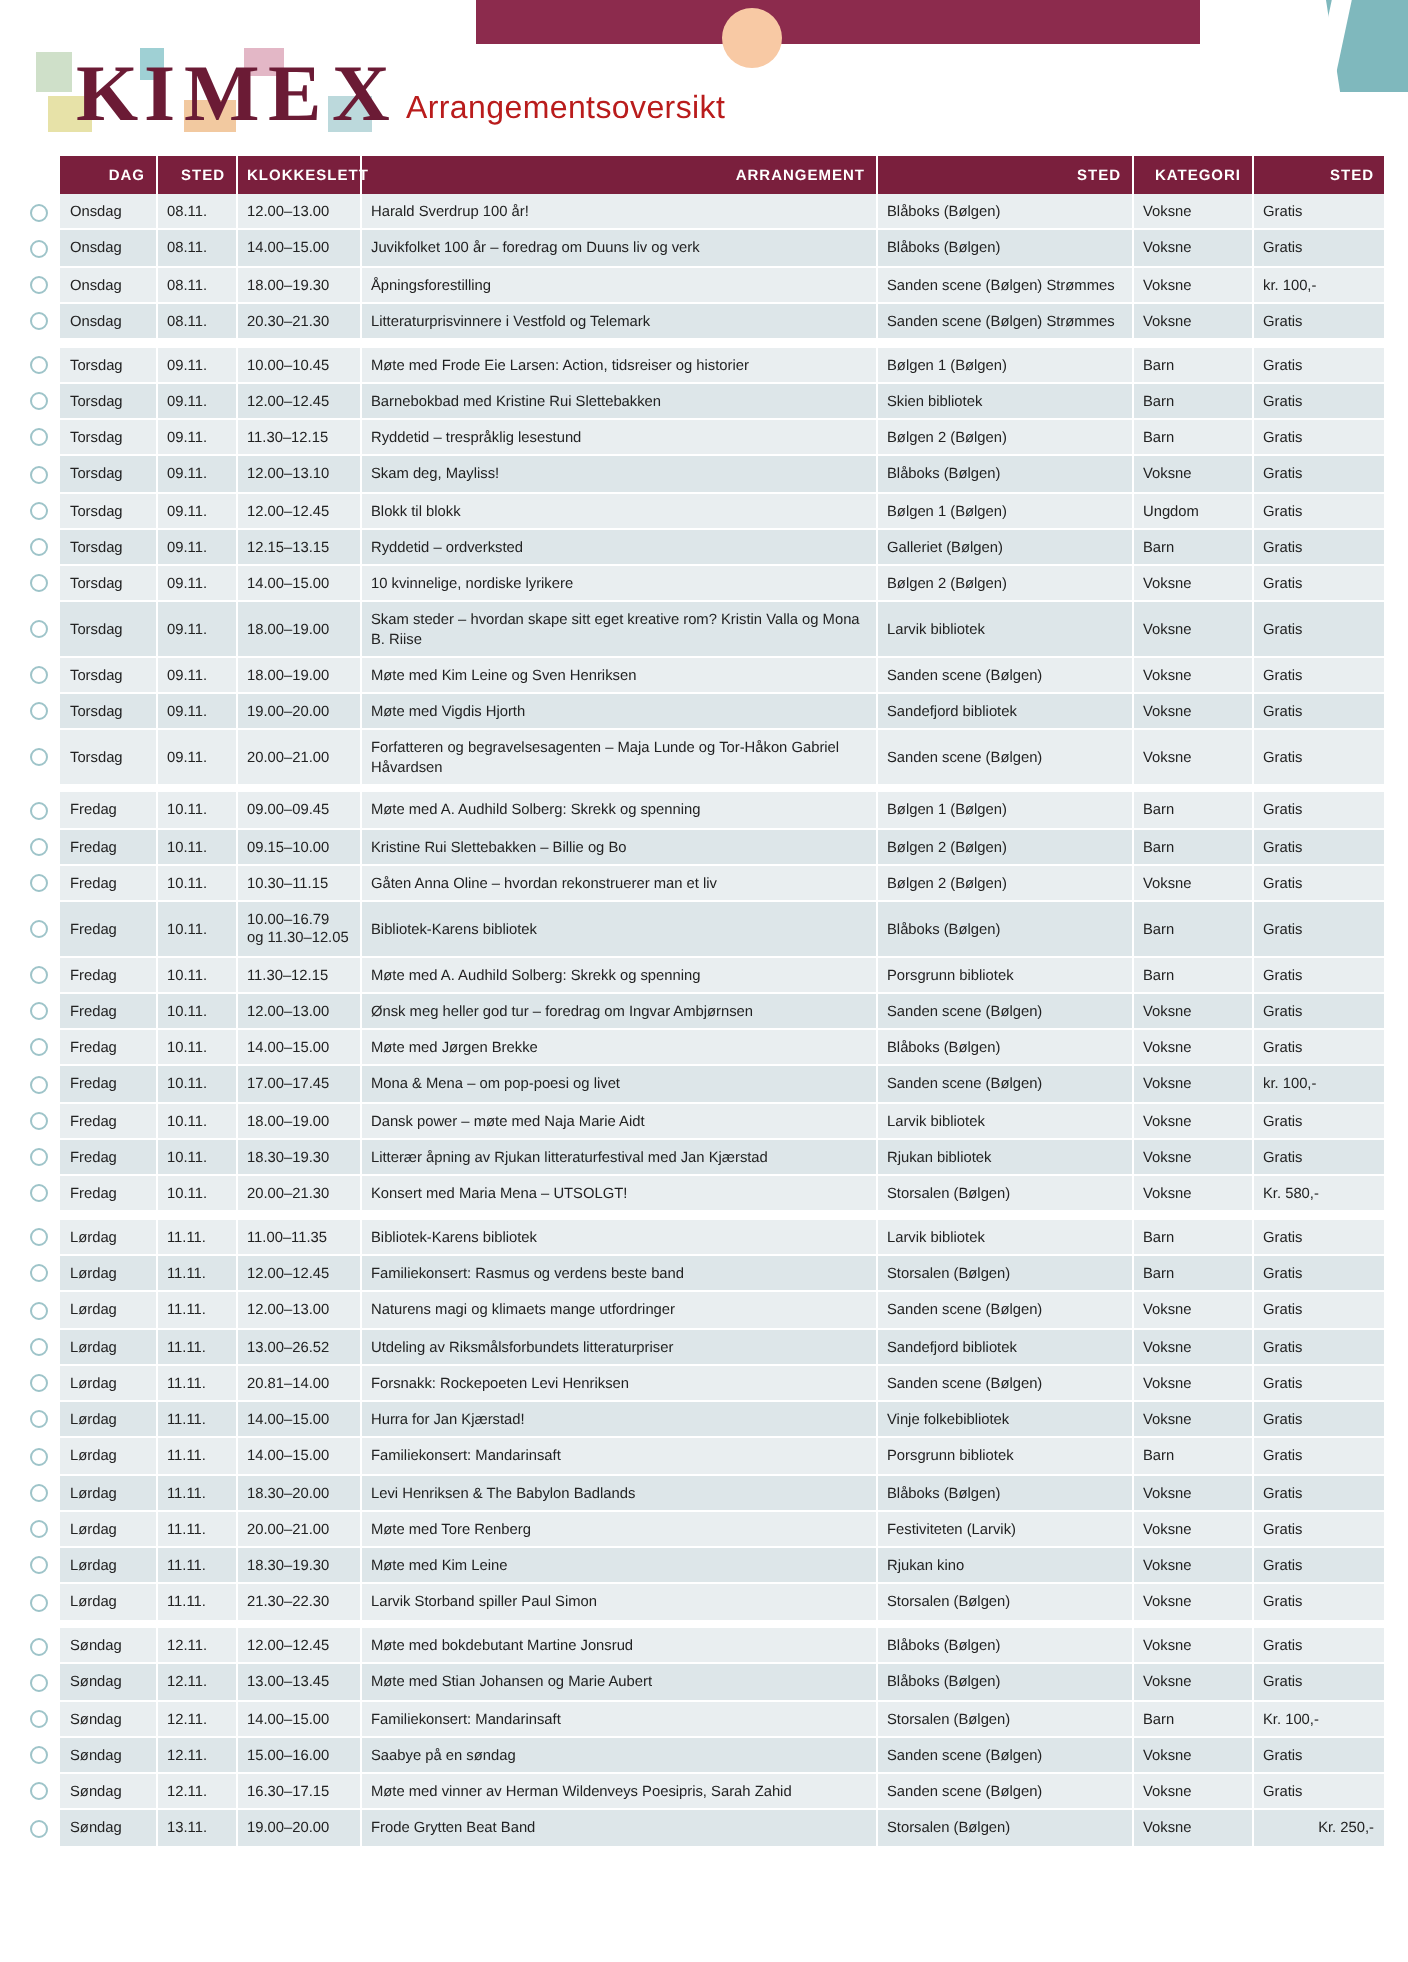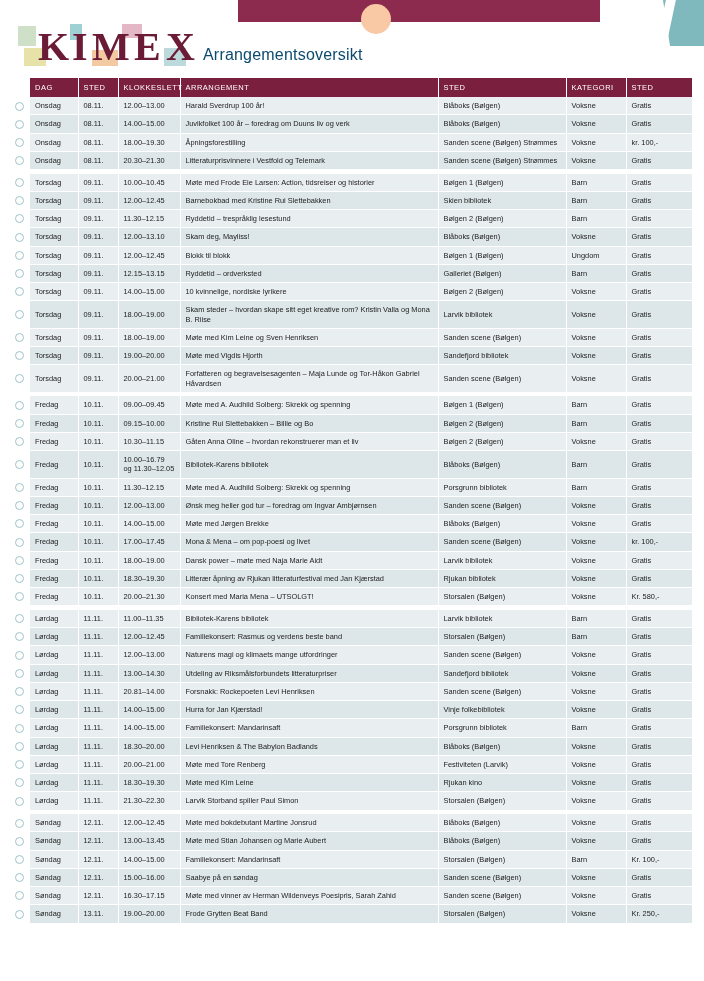--- a/index.html
+++ b/index.html
@@ -51,42 +51,42 @@
     position: absolute;
     top: 24px; left: 18px;
     width: 180px; height: 42px;
   }
   .logo svg { display: block; }
 
   .subtitle {
     position: absolute;
     top: 46px; left: 203px;
     font-size: 16px;
-    color: #0c4a6e;
+    color: #b91c1c;
     letter-spacing: .2px;
   }
 
   
   .table-wrap {
     position: absolute;
     top: 78px; left: 8px;
     width: 684px;
   }
   table {
     border-collapse: collapse;
     width: 684px;
     table-layout: fixed;
   }
   thead th {
     background: #7a1f3d;
     color: #ffffff;
     font-size: 7.5px;
-    font-weight: normal;
+    font-weight: bold;
     letter-spacing: .5px;
-    text-align: left;
+    text-align: right;
     padding: 5px 5px;
     height: 17px;
     vertical-align: middle;
     border-right: 1px solid #ffffff;
   }
   tbody td {
     font-size: 7.4px;
     color: #222;
     padding: 4px 5px;
     vertical-align: middle;
@@ -484,21 +484,21 @@
             <td>12.00–13.00</td>
             <td>Naturens magi og klimaets mange utfordringer</td>
             <td>Sanden scene (Bølgen)</td>
             <td>Voksne</td>
             <td style="border-right: none;">Gratis</td>
           </tr>
           <tr class="band-b">
             <td class="circle-cell"><span class="circ"></span></td>
             <td>Lørdag</td>
             <td>11.11.</td>
-            <td>13.00–14.30</td>
+            <td>13.00–26.52</td>
             <td>Utdeling av Riksmålsforbundets litteraturpriser</td>
             <td>Sandefjord bibliotek</td>
             <td>Voksne</td>
             <td style="border-right: none;">Gratis</td>
           </tr>
           <tr class="band-a">
             <td class="circle-cell"><span class="circ"></span></td>
             <td>Lørdag</td>
             <td>11.11.</td>
             <td>20.81–14.00</td>
@@ -621,19 +621,19 @@
             <td style="border-right: none;">Gratis</td>
           </tr>
           <tr class="band-b">
             <td class="circle-cell"><span class="circ"></span></td>
             <td>Søndag</td>
             <td>13.11.</td>
             <td>19.00–20.00</td>
             <td>Frode Grytten Beat Band</td>
             <td>Storsalen (Bølgen)</td>
             <td>Voksne</td>
-            <td style="border-right: none;">Kr. 250,-</td>
+            <td style="border-right: none; text-align: right;">Kr. 250,-</td>
           </tr>
         </tbody>
     </table>
   </div>
 
 </div>
 
 </body></html>

